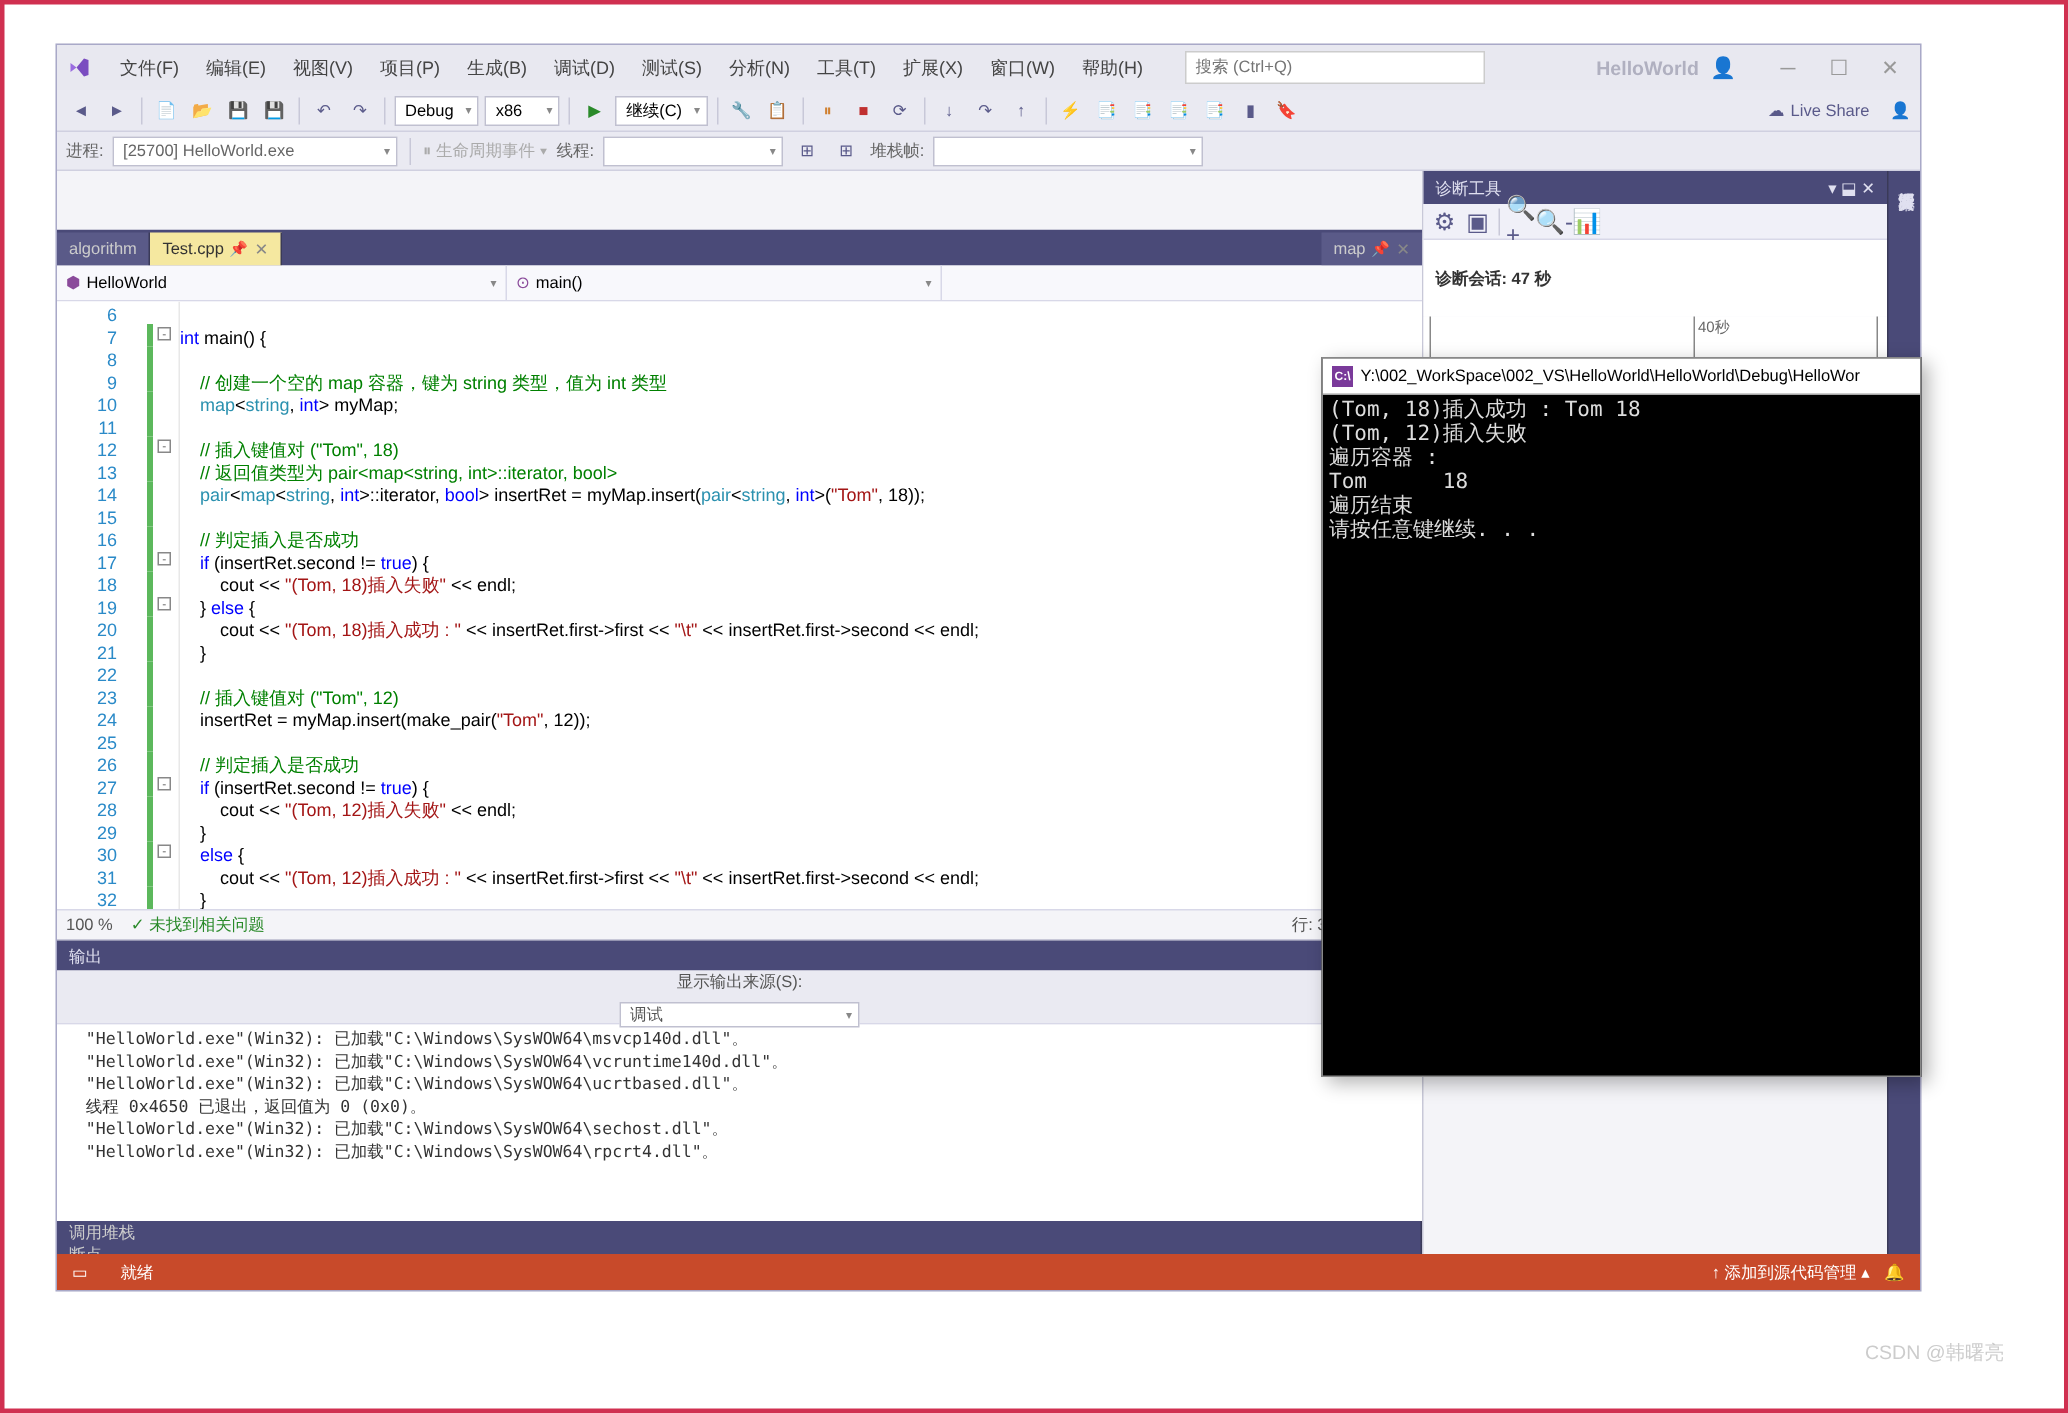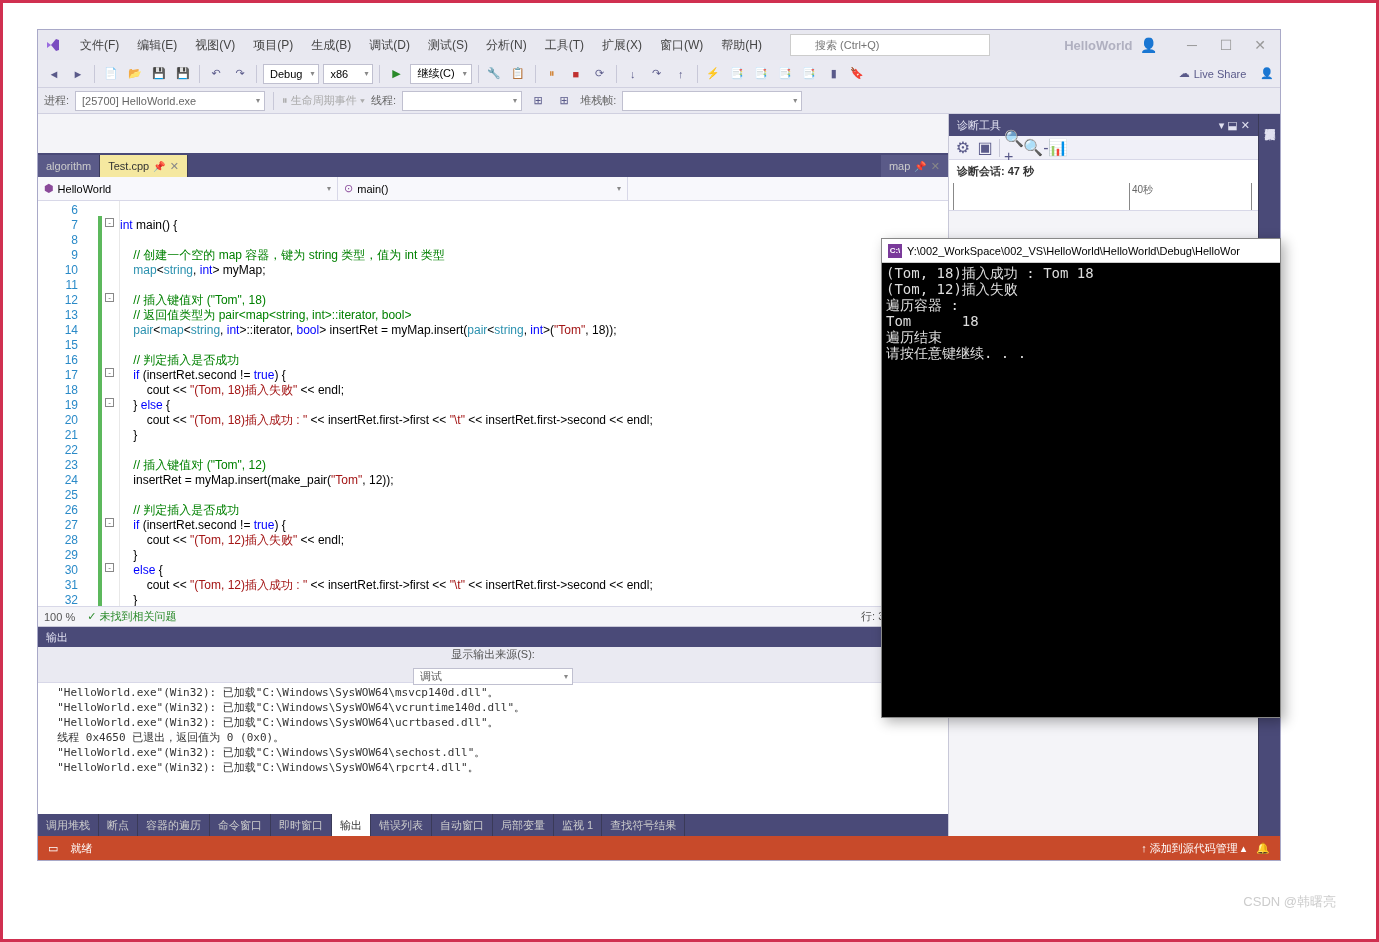--- a/index.html
+++ b/index.html
@@ -3,21 +3,21 @@
 <meta charset="utf-8">
 <style>
 * { margin: 0; padding: 0; box-sizing: border-box; font-family: "Microsoft YaHei", "Segoe UI", sans-serif; }
 body { background: #fff; overflow: hidden; }
 .outer-frame { border: 3px solid #d03050; width: 1379px; height: 942px; position: relative; background: #fff; }
 .vs-window { position: absolute; left: 34px; top: 26px; width: 1244px; height: 832px; border: 1px solid #a9a9c8; background: #f4f4f8; display: flex; flex-direction: column; }
 .titlebar { height: 30px; background: #e8e8f0; display: flex; align-items: center; padding: 0 6px; font-size: 12px; color: #444; }
 .vs-logo { width: 18px; height: 18px; margin-right: 10px; display: inline-flex; align-items: center; justify-content: center; }
 .menu { display: flex; gap: 2px; justify-content: center; }
 .menu-item { padding: 4px 8px; cursor: pointer; border-radius: 2px; }
-.title-search { margin-left: 20px; width: 200px; height: 22px; border: 1px solid #ccc; padding: 0 24px; font-size: 11px; background: #fff; }
+.title-search { margin-left: 20px; width: 200px; height: 22px; border: 1px solid #ccc; padding: 0 6px; font-size: 11px; background: #fff; }
 .title-right { margin-left: auto; display: flex; align-items: center; gap: 8px; }
 .solution-name { color: #b0b0c0; font-weight: 600; font-size: 13px; }
 .win-controls { display: flex; gap: 6px; margin-left: 12px; }
 .win-btn { width: 28px; height: 22px; display: flex; align-items: center; justify-content: center; color: #999; cursor: pointer; font-size: 14px; }
 .toolbar { height: 28px; background: #eaeaf2; border-bottom: 1px solid #d0d0e0; display: flex; align-items: center; padding: 0 6px; gap: 4px; font-size: 11px; }
 .tb-btn { width: 20px; height: 20px; display: flex; align-items: center; justify-content: center; color: #5a5a8a; cursor: pointer; border-radius: 2px; }
 .tb-sep { width: 1px; height: 18px; background: #c8c8d8; margin: 0 2px; }
 .tb-combo { height: 20px; border: 1px solid #c0c0d0; padding: 0 16px 0 6px; background: #fff; font-size: 11px; display: flex; align-items: center; min-width: 50px; position: relative; }
 .tb-combo::after { content: "▾"; position: absolute; right: 4px; color: #888; font-size: 8px; }
 .tb-play { color: #2a8a2a; }
@@ -49,30 +49,30 @@
 .str { color: #a31515; }
 .com { color: #008000; }
 .type { color: #2b91af; }
 .num { color: #000; }
 .punct { color: #000; }
 .status-line { height: 20px; background: #f4f4f8; border-top: 1px solid #d8d8e8; display: flex; align-items: center; font-size: 11px; padding: 0 6px; gap: 12px; color: #555; }
 .status-ok { color: #2a8a2a; }
 .right-pane { width: 310px; display: flex; flex-direction: column; border-left: 1px solid #c8c8d8; }
 .diag-title { height: 22px; background: #4a4a78; color: #e0e0f0; display: flex; align-items: center; padding: 0 8px; font-size: 11px; justify-content: space-between; }
 .diag-tools { height: 24px; background: #f0f0f8; border-bottom: 1px solid #d8d8e8; display: flex; align-items: center; padding: 0 4px; gap: 2px; }
-.diag-session { padding: 4px 8px; font-size: 11px; font-weight: 600; color: #333; background: #fff; }
+.diag-session { padding: 18px 8px; font-size: 11px; font-weight: 600; color: #333; background: #fff; }
 .diag-chart { height: 28px; background: #fff; border-bottom: 1px solid #d8d8e8; position: relative; font-size: 10px; color: #666; }
 .diag-tick { position: absolute; top: 0; height: 100%; border-left: 1px solid #888; padding-left: 2px; }
 .diag-events { height: 20px; background: #f0f0f8; border-bottom: 1px solid #d8d8e8; padding: 0 6px; font-size: 11px; display: flex; align-items: center; }
 .vert-tab { width: 22px; background: #4a4a78; color: #e0e0f0; writing-mode: vertical-rl; text-orientation: upright; font-size: 11px; padding: 6px 2px; display: flex; align-items: center; justify-content: flex-start; border-left: 1px solid #3a3a58; }
 .bottom-pane { height: 210px; display: flex; flex-direction: column; border-top: 1px solid #c8c8d8; }
 .out-title { height: 20px; background: #4a4a78; color: #e0e0f0; font-size: 11px; padding: 0 8px; display: flex; align-items: center; }
 .out-toolbar { height: 36px; background: #eaeaf2; border-bottom: 1px solid #d8d8e8; display: flex; align-items: center; padding: 0 6px; gap: 6px; font-size: 11px; color: #555; flex-direction: column; }
 .out-content { flex: 1; background: #fff; font-family: Consolas, "Microsoft YaHei", monospace; font-size: 11px; color: #333; padding: 2px 6px; overflow: hidden; white-space: pre; }
-.bottom-tabs { height: 22px; background: #4a4a78; display: flex; font-size: 11px; }
+.bottom-tabs { height: 22px; background: #4a4a78; display: flex; font-size: 11px; flex-direction: column; }
 .btab { padding: 0 8px; color: #ccc; display: flex; align-items: center; border-right: 1px solid #3a3a58; cursor: pointer; }
 .btab.active { background: #fff; color: #333; }
 .statusbar { height: 24px; background: #c84a2a; color: #fff; display: flex; align-items: center; padding: 0 10px; font-size: 11px; }
 .statusbar-right { margin-left: auto; display: flex; align-items: center; gap: 10px; }
 .console-window { position: absolute; left: 878px; top: 235px; width: 400px; height: 480px; background: #000; border: 1px solid #888; display: flex; flex-direction: column; box-shadow: 4px 4px 12px rgba(0,0,0,0.3); }
 .console-title { height: 24px; background: #fff; color: #000; display: flex; align-items: center; padding: 0 6px; font-size: 11px; border-bottom: 1px solid #ccc; overflow: hidden; white-space: nowrap; }
 .console-icon { width: 14px; height: 14px; background: #7a3a9a; margin-right: 5px; display: inline-flex; align-items: center; justify-content: center; color: #fff; font-size: 8px; font-weight: bold; }
 .console-body { flex: 1; color: #ddd; font-family: SimSun, monospace; font-size: 14px; padding: 2px 4px; white-space: pre; line-height: 16px; }
 .watermark { position: absolute; right: 40px; bottom: 28px; color: #ccc; font-size: 13px; }
 .map-tab { margin-left: auto; background: #5a5a88; color: #ccc; padding: 0 8px; height: 22px; display: flex; align-items: center; gap: 4px; }
@@ -373,21 +373,21 @@
           <div class="diag-tick" style="left:180px">40秒</div>
           <div class="diag-tick" style="right:4px"></div>
         </div>
       </div>
 
       <div class="vert-tab">解决方案资源管理器</div>
     </div>
 
     <div class="statusbar">
       <span>▭</span>
-      <span style="margin-left:12px">就绪</span>
+      <span style="margin-left:22px">就绪</span>
       <div class="statusbar-right">
         <span>↑ <span>添加到源代码管理</span> ▴</span>
         <span>🔔</span>
       </div>
     </div>
   </div>
 
   <div class="console-window">
     <div class="console-title">
       <span class="console-icon">C:\</span>

